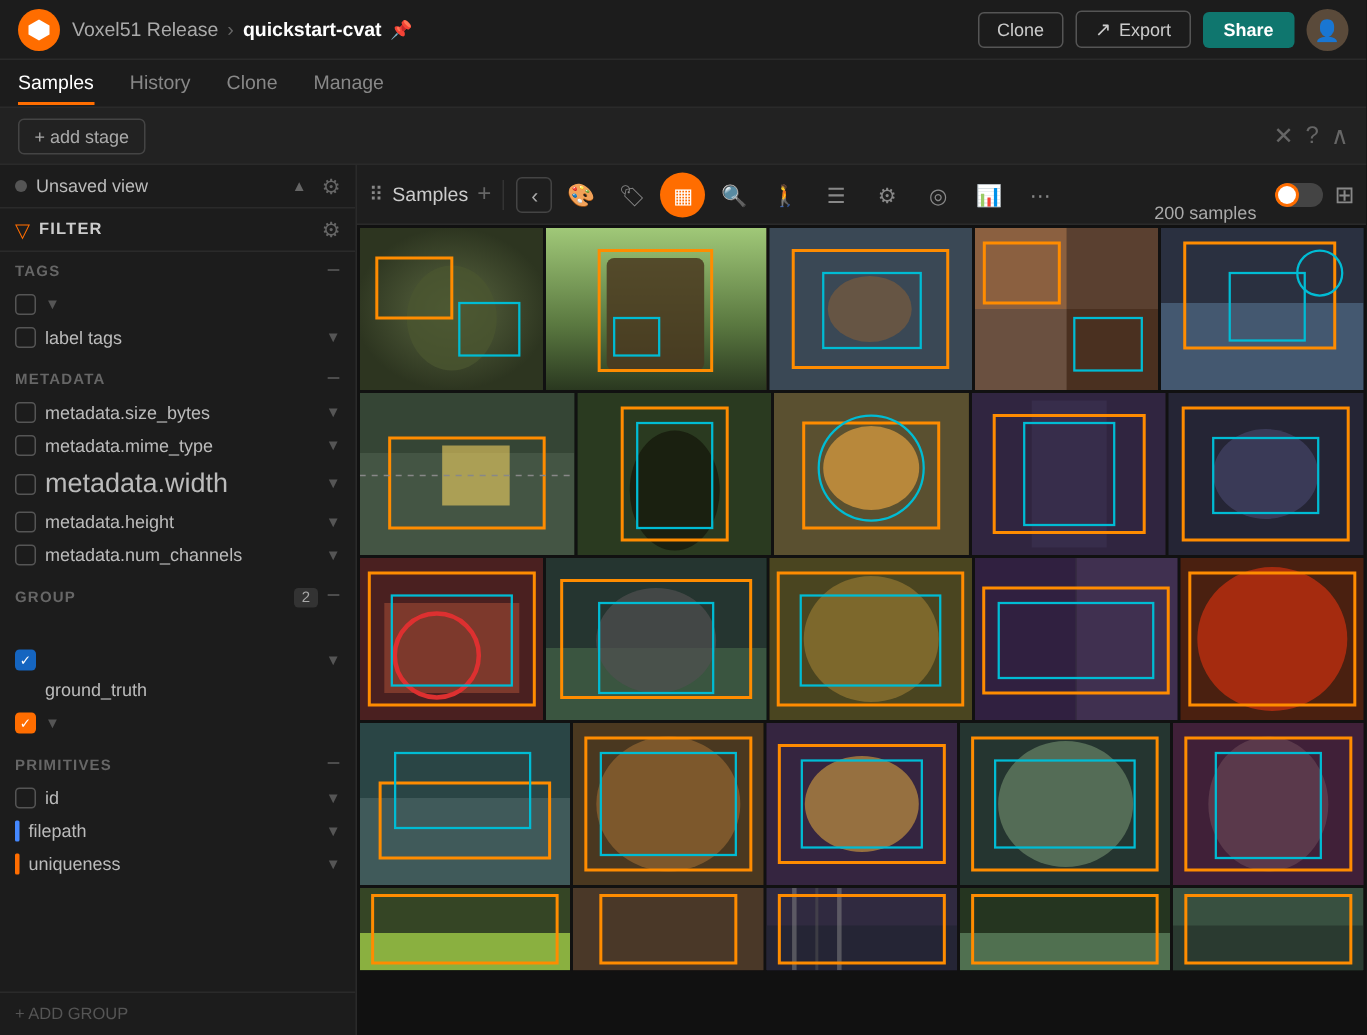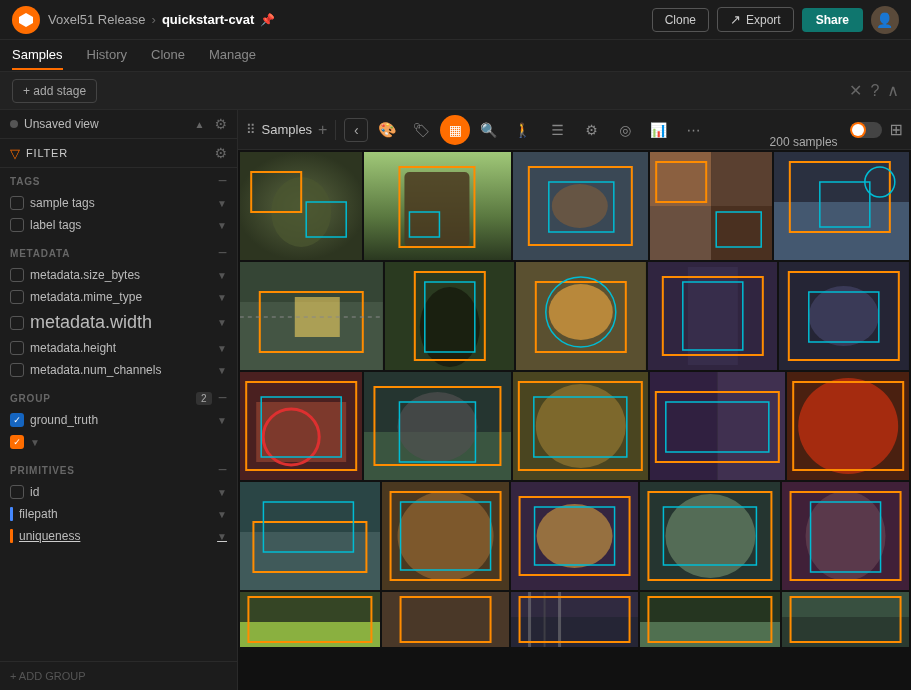--- a/index.html
+++ b/index.html
@@ -53,32 +53,31 @@
 
     <div style="display:flex;align-items:center;padding:6px 10px;border-bottom:1px solid #2a2a2a;gap:6px;">
       <div style="width:8px;height:8px;border-radius:50%;background:#555;flex-shrink:0;"></div>
       <span style="color:#bbb;font-size:12px;flex:1;">Unsaved view</span>
       <span style="color:#666;font-size:10px;">▲</span>
       <span style="color:#666;font-size:14px;cursor:pointer;margin-left:4px;">⚙</span>
     </div>
 
     <div style="display:flex;align-items:center;padding:6px 10px;border-bottom:1px solid #2a2a2a;">
       <span style="color:#ff6d00;margin-right:6px;font-size:13px;">▽</span>
-      <span style="color:#ccc;font-size:11px;font-weight:400;letter-spacing:0.8px;">FILTER</span>
+      <span style="color:#ccc;font-size:11px;font-weight:700;letter-spacing:0.8px;">FILTER</span>
       <span style="margin-left:auto;color:#666;cursor:pointer;font-size:14px;">⚙</span>
     </div>
 
     <div>
       <div style="display:flex;align-items:center;padding:5px 10px 3px;">
         <span style="color:#666;font-size:10px;font-weight:700;letter-spacing:0.8px;flex:1;">TAGS</span>
         <span style="color:#555;cursor:pointer;font-size:16px;line-height:1;">−</span>
       </div>
       <div style="display:flex;align-items:center;padding:4px 10px;cursor:pointer;gap:6px;">
         <div style="width:14px;height:14px;border:1px solid #555;border-radius:3px;flex-shrink:0;"></div>
-        <span style="color:#bbb;font-size:12px;flex:1;">sample tags</span>
         <span style="color:#555;font-size:10px;">▼</span>
       </div>
       <div style="display:flex;align-items:center;padding:4px 10px;cursor:pointer;gap:6px;">
         <div style="width:14px;height:14px;border:1px solid #555;border-radius:3px;flex-shrink:0;"></div>
         <span style="color:#bbb;font-size:12px;flex:1;">label tags</span>
         <span style="color:#555;font-size:10px;">▼</span>
       </div>
     </div>
 
     <div>
@@ -114,21 +113,21 @@
     </div>
 
     <div>
       <div style="display:flex;align-items:center;padding:5px 10px 3px;margin-top:4px;">
         <span style="color:#666;font-size:10px;font-weight:700;letter-spacing:0.8px;flex:1;">GROUP</span>
         <span style="color:#aaa;font-size:10px;background:#333;border-radius:3px;padding:1px 5px;margin-right:6px;">2</span>
         <span style="color:#555;cursor:pointer;font-size:16px;line-height:1;">−</span>
       </div>
       <div style="display:flex;align-items:center;padding:4px 10px;cursor:pointer;gap:6px;">
         <div style="width:14px;height:14px;border-radius:3px;background:#1565c0;flex-shrink:0;display:flex;align-items:center;justify-content:center;font-size:9px;color:white;">✓</div>
-        <span style="color:#bbb;font-size:12px;flex:1;">ground_truth</span>
+        <span style="color:#bbb;font-size:12px;flex:1;margin-top:40px;">ground_truth</span>
         <span style="color:#555;font-size:10px;">▼</span>
       </div>
       <div style="display:flex;align-items:center;padding:4px 10px;cursor:pointer;gap:6px;">
         <div style="width:14px;height:14px;border-radius:3px;background:#ff6d00;flex-shrink:0;display:flex;align-items:center;justify-content:center;font-size:9px;color:white;">✓</div>
         <span style="color:#555;font-size:10px;">▼</span>
       </div>
     </div>
 
     <div>
       <div style="display:flex;align-items:center;padding:5px 10px 3px;margin-top:4px;">
@@ -138,21 +137,21 @@
       <div style="display:flex;align-items:center;padding:4px 10px;cursor:pointer;gap:6px;">
         <div style="width:14px;height:14px;border:1px solid #555;border-radius:3px;flex-shrink:0;"></div>
         <span style="color:#bbb;font-size:12px;flex:1;">id</span>
         <span style="color:#555;font-size:10px;">▼</span>
       </div>
       <div style="display:flex;align-items:center;padding:4px 10px;cursor:pointer;gap:6px;">
         <div style="width:3px;height:14px;background:#4488ff;flex-shrink:0;border-radius:1px;"></div>
         <span style="color:#bbb;font-size:12px;flex:1;">filepath</span>
         <span style="color:#555;font-size:10px;">▼</span>
       </div>
-      <div style="display:flex;align-items:center;padding:4px 10px;cursor:pointer;gap:6px;text-decoration:underline;">
+      <div style="display:flex;align-items:center;padding:4px 10px;cursor:pointer;gap:6px;">
         <div style="width:3px;height:14px;background:#ff6d00;flex-shrink:0;border-radius:1px;"></div>
         <span style="color:#bbb;font-size:12px;flex:1;">uniqueness</span>
         <span style="color:#555;font-size:10px;">▼</span>
       </div>
     </div>
 
     <div style="padding:8px 10px;color:#555;font-size:11px;cursor:pointer;margin-top:auto;border-top:1px solid #2a2a2a;">+ ADD GROUP</div>
   </div>
 
   <div style="flex:1;display:flex;flex-direction:column;background:#1a1a1a;overflow:hidden;">

